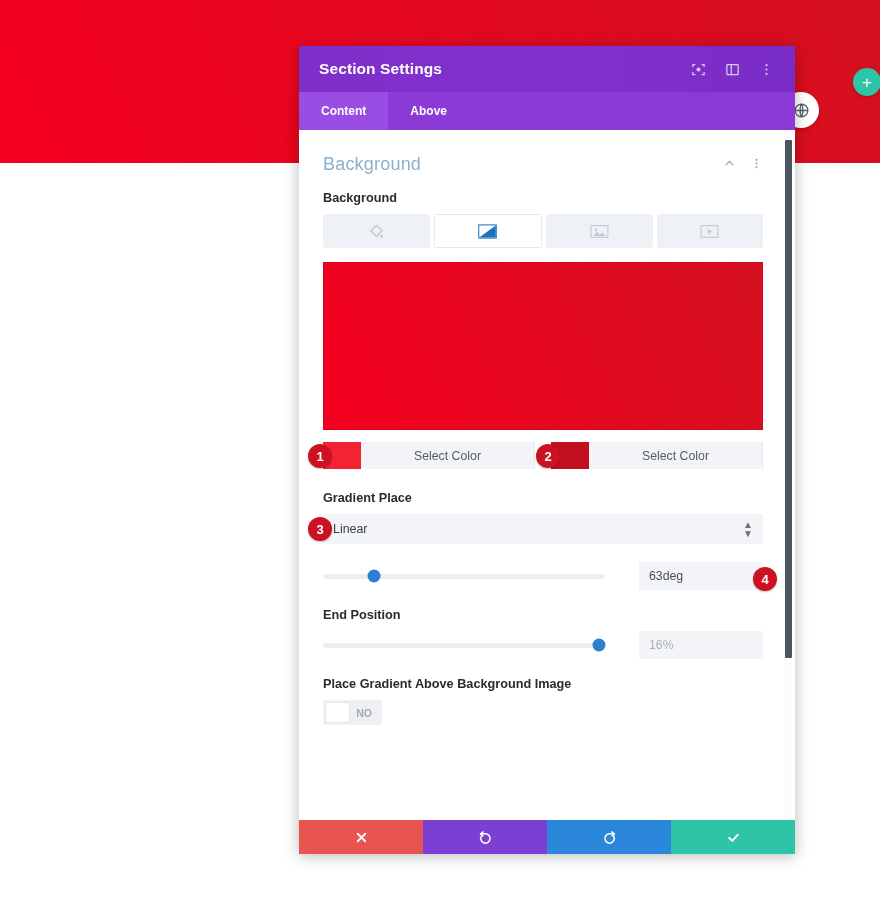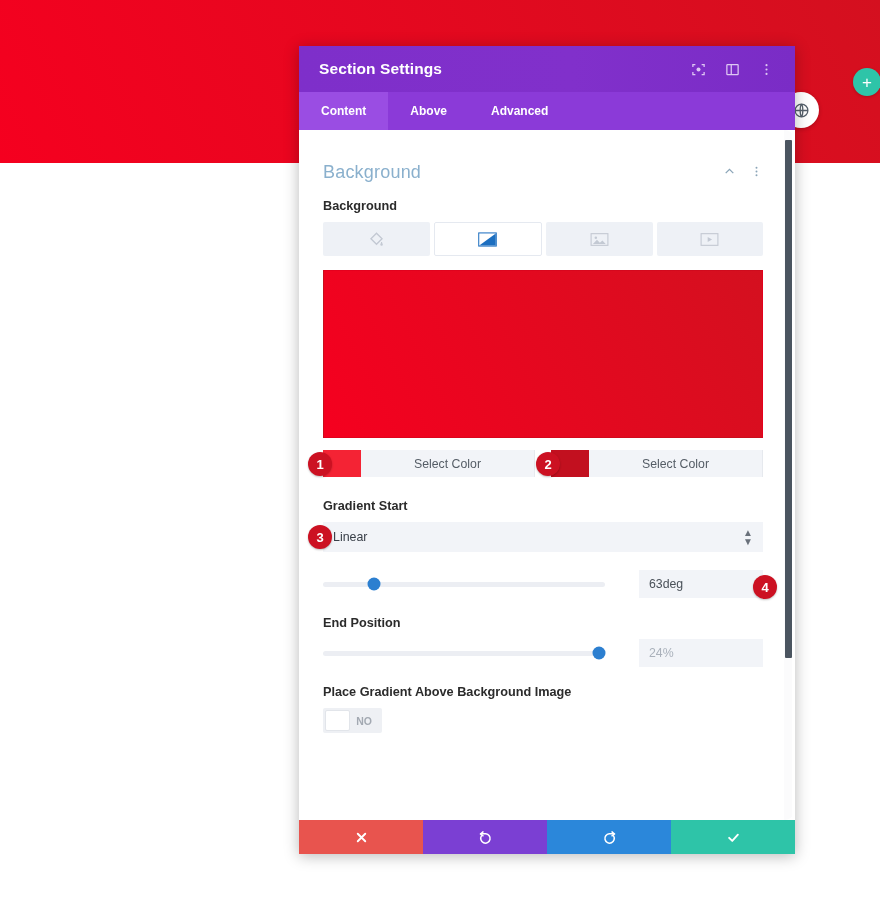--- a/index.html
+++ b/index.html
@@ -61,21 +61,21 @@
     display: flex; align-items: stretch;
   }
   .tab {
     padding: 0 22px; display: flex; align-items: center;
     color: #fff; font-size: 12px; font-weight: bold;
   }
   .tab.active { background: #9a4de3; }
 
   .modal-scroll {
     flex: 1 1 auto; position: relative; overflow: hidden; background: #fff;
-    padding: 8px 0 0 0;
+    padding: 0 0 0 0;
     border-radius: 11px;
   }
   .scroll-inner { padding: 18px 32px 0 24px; }
 
   
   .section-head {
     display: flex; align-items: center; padding: 6px 0 16px 0;
   }
   .section-title { color: #8ab0cd; font-size: 18px; flex: 1; letter-spacing:.2px;}
   .section-head-icons { display:flex; align-items:center; gap:14px; color:#8ba5b8; }
@@ -226,23 +226,20 @@
       </div>
     </div>
 
     <div class="tabbar">
       <div class="tab active">
         <span>Content</span>
       </div>
       <div class="tab">
         <span>Above</span>
       </div>
-      <div class="tab">
-        <span>Advanced</span>
-      </div>
     </div>
 
     <div class="modal-scroll">
       <div class="scroll-inner">
 
         <div class="section-head">
           <div class="section-title">Background</div>
           <div class="section-head-icons">
             <span>
               <svg viewBox="0 0 24 24" fill="none" stroke="currentColor" stroke-width="2.4">
@@ -298,21 +295,21 @@
             <div class="swatch-label">Select Color</div>
           </div>
           <div class="color-ctl">
             <div class="badge badge-2">2</div>
             <div class="swatch" id="swatch2" style="background: rgb(194, 16, 31);"></div>
             <div class="swatch-label">Select Color</div>
           </div>
         </div>
 
         <div class="field-block">
-          <div class="field-label">Gradient Start</div>
+          <div class="field-label">Gradient Place</div>
           <div class="select-ctl">
             <div class="badge badge-3">3</div>
             <div class="select-box">
               <span class="val">Linear</span>
               <span class="select-arrow">▲<br>▼</span>
             </div>
           </div>
         </div>
 
         <div class="field-block">
@@ -330,21 +327,21 @@
 
 
         <div class="field-block">
           <div class="field-label">End Position</div>
           <div class="slider-row">
             <div class="slider-wrap">
               <div class="track"></div>
               <div class="knob" id="knob-end" style="left: 98%;"></div>
             </div>
             <div class="num-input ghost">
-              <span>24%</span>
+              <span>16%</span>
             </div>
           </div>
         </div>
 
         <div class="field-block">
           <div class="field-label">Place Gradient Above Background Image</div>
           <div class="toggle">
             <div class="toggle-knob"></div>
             <div class="toggle-text">NO</div>
           </div>

